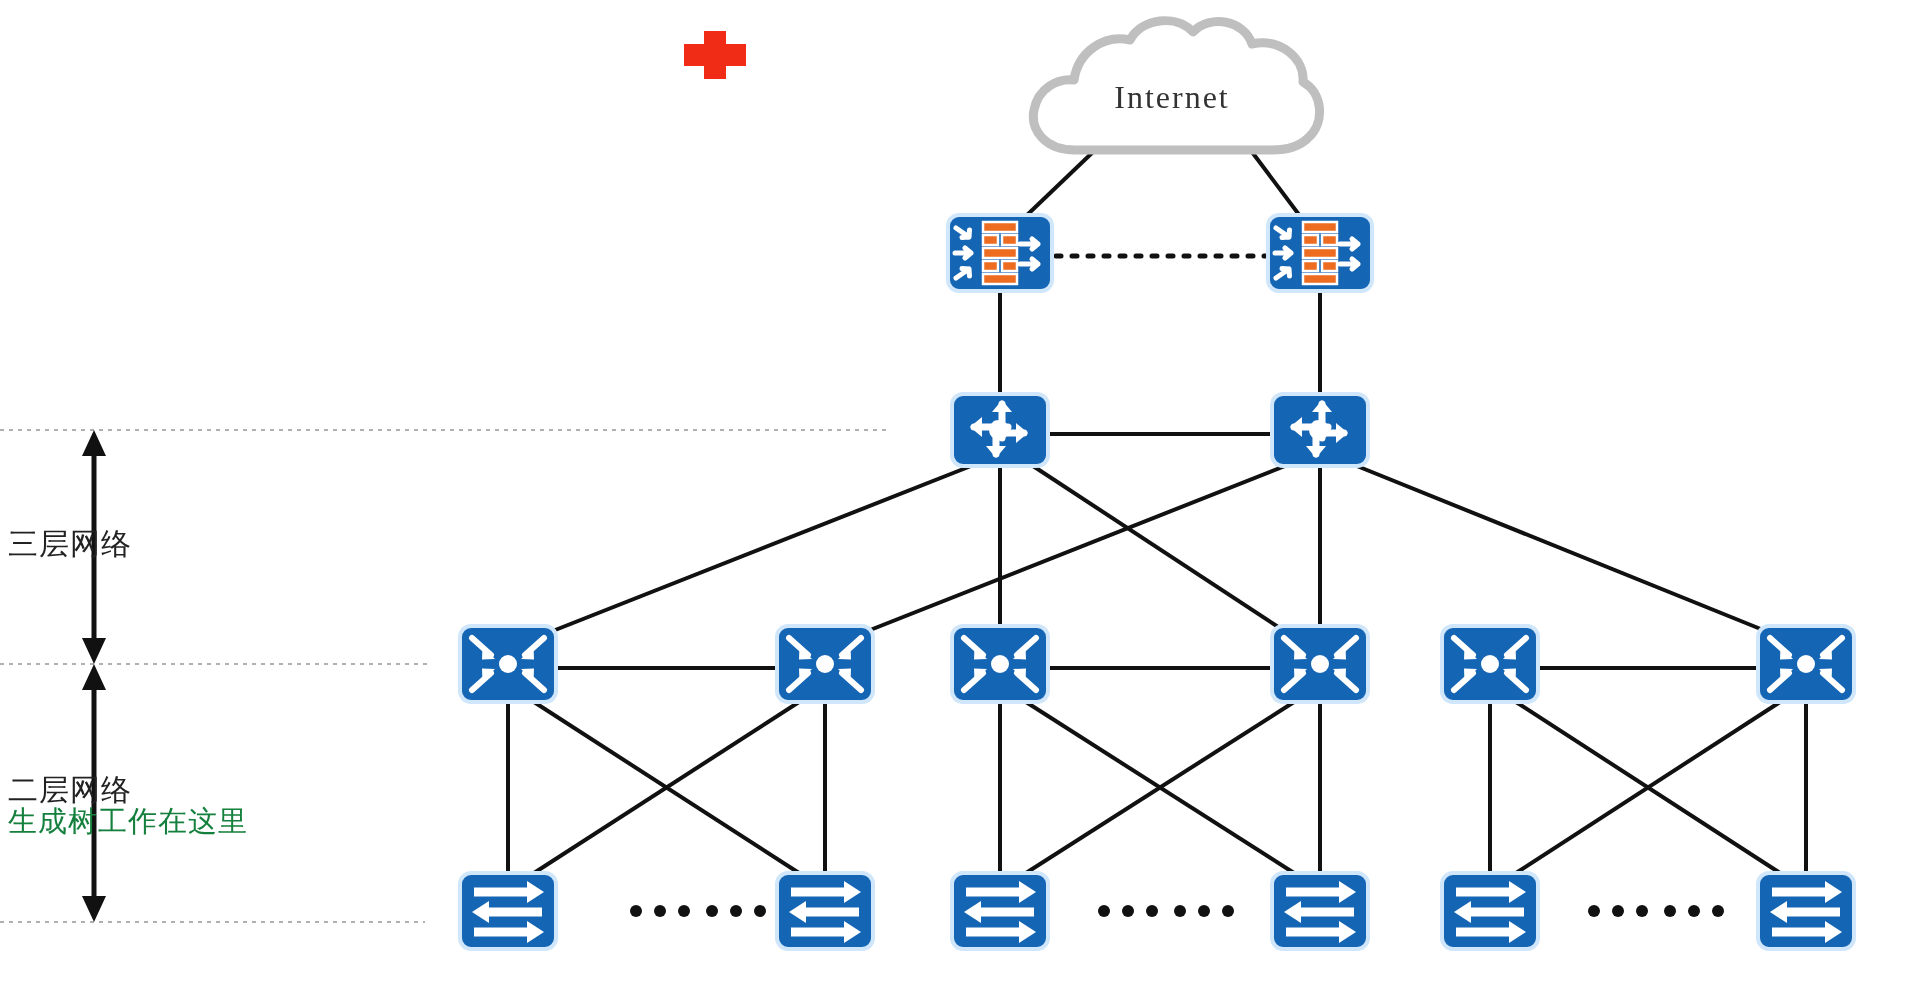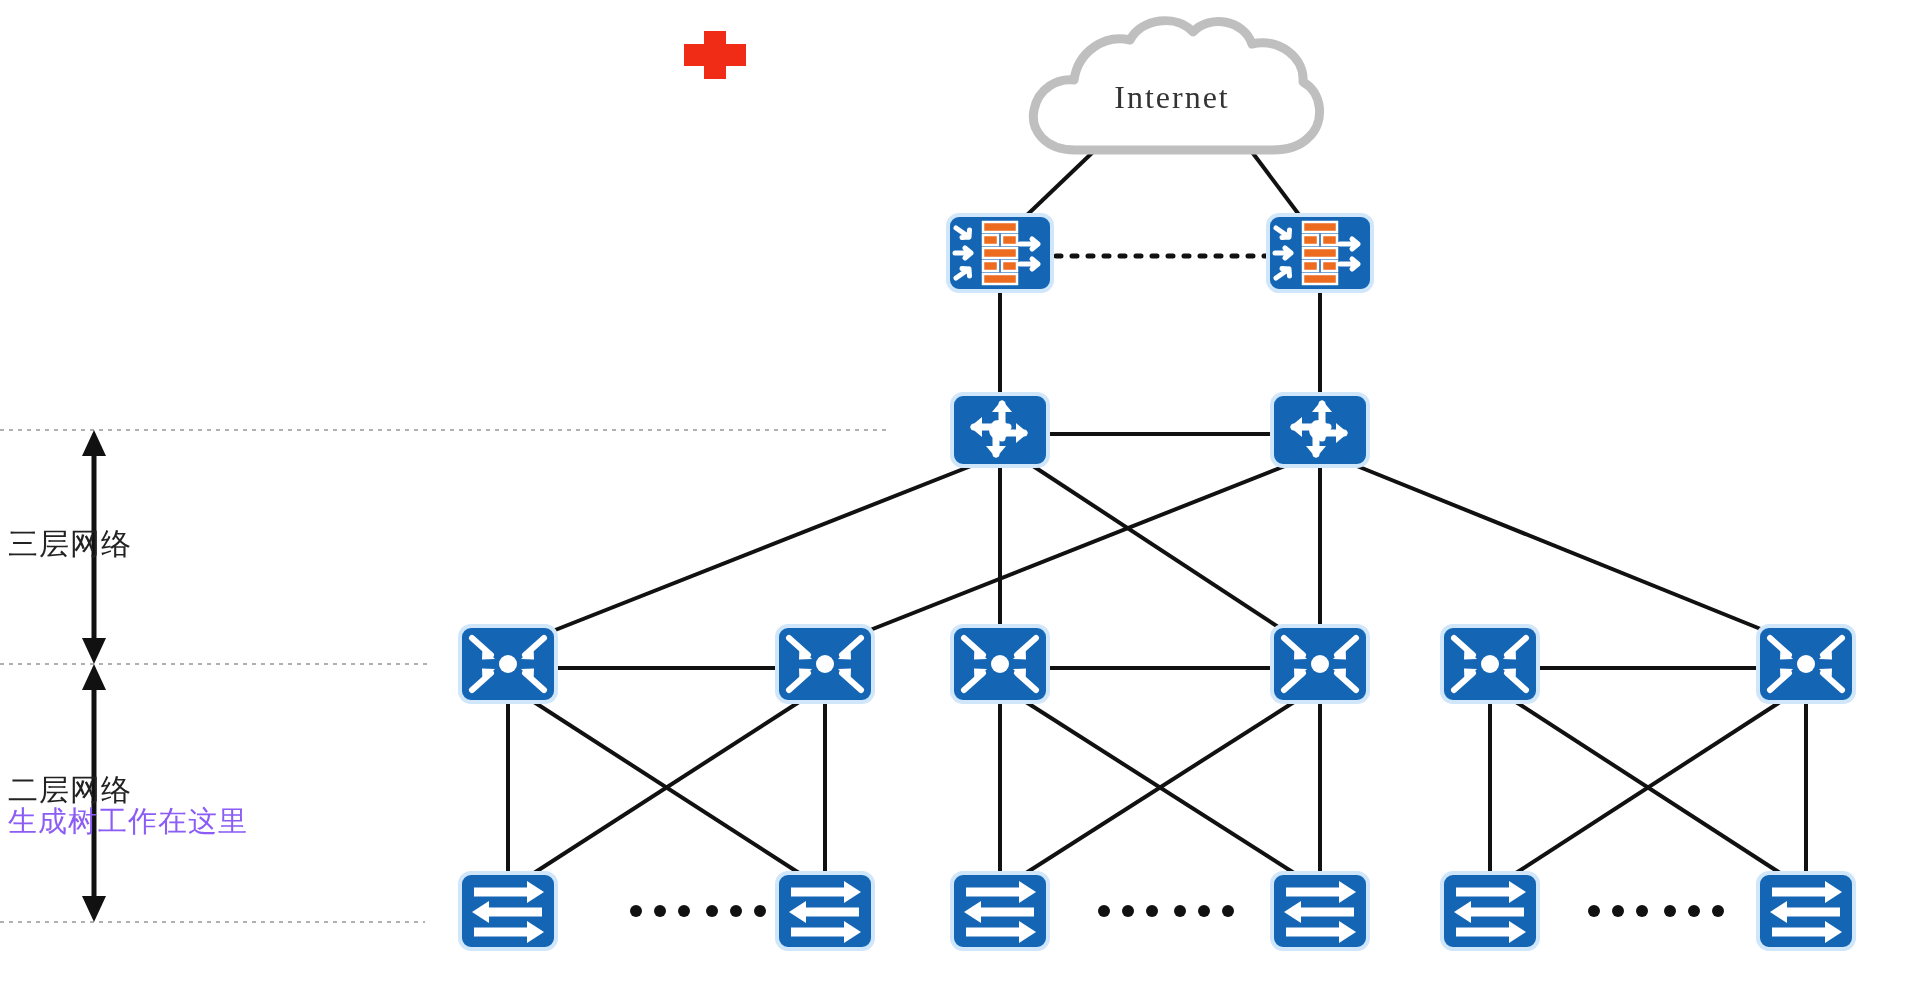--- a/index.html
+++ b/index.html
@@ -209,15 +209,15 @@
         <circle class="dot" cx="1618" cy="911" r="6"></circle>
       <circle class="dot" cx="1642" cy="911" r="6"></circle>
         <circle class="dot" cx="1670" cy="911" r="6"></circle>
       <circle class="dot" cx="1694" cy="911" r="6"></circle>
         <circle class="dot" cx="1718" cy="911" r="6"></circle>
     </g>
   </svg>
 
   <div class="zone-label" style="left:8px;top:524px;">三层网络</div>
   <div class="zone-label" style="left:8px;top:742px;margin-top:28px;">二层网络</div>
-  <div class="zone-label accent" style="left:8px;top:802px;color:#8b5cf6;font-family:Liberation Serif, serif;">生成树工作在这里</div>
+  <div class="zone-label accent" style="left:8px;top:802px;color:#15803d;font-family:Liberation Serif, serif;">生成树工作在这里</div>
 
 </div>
 
 </body></html>

